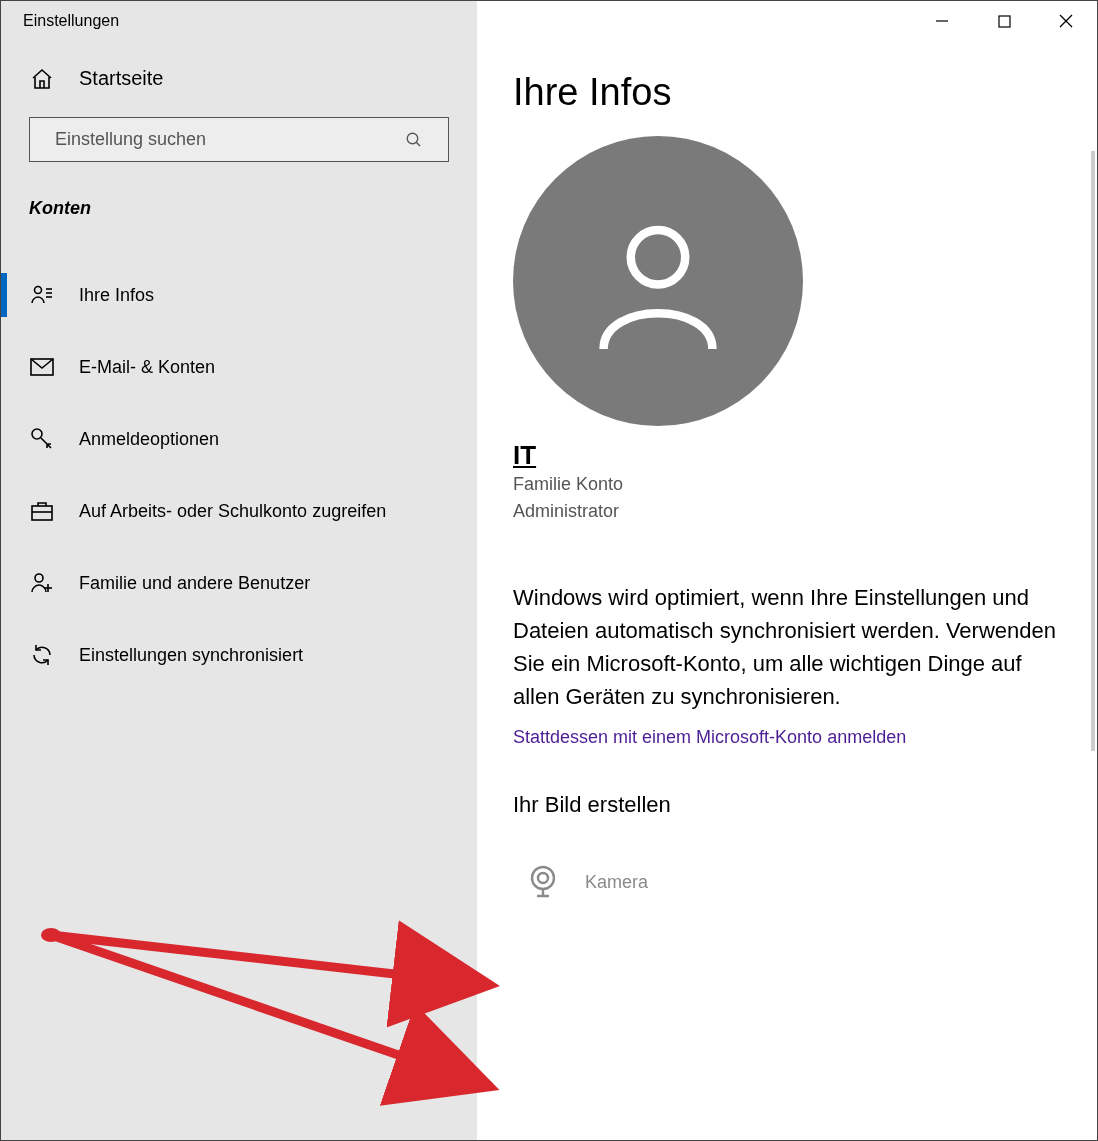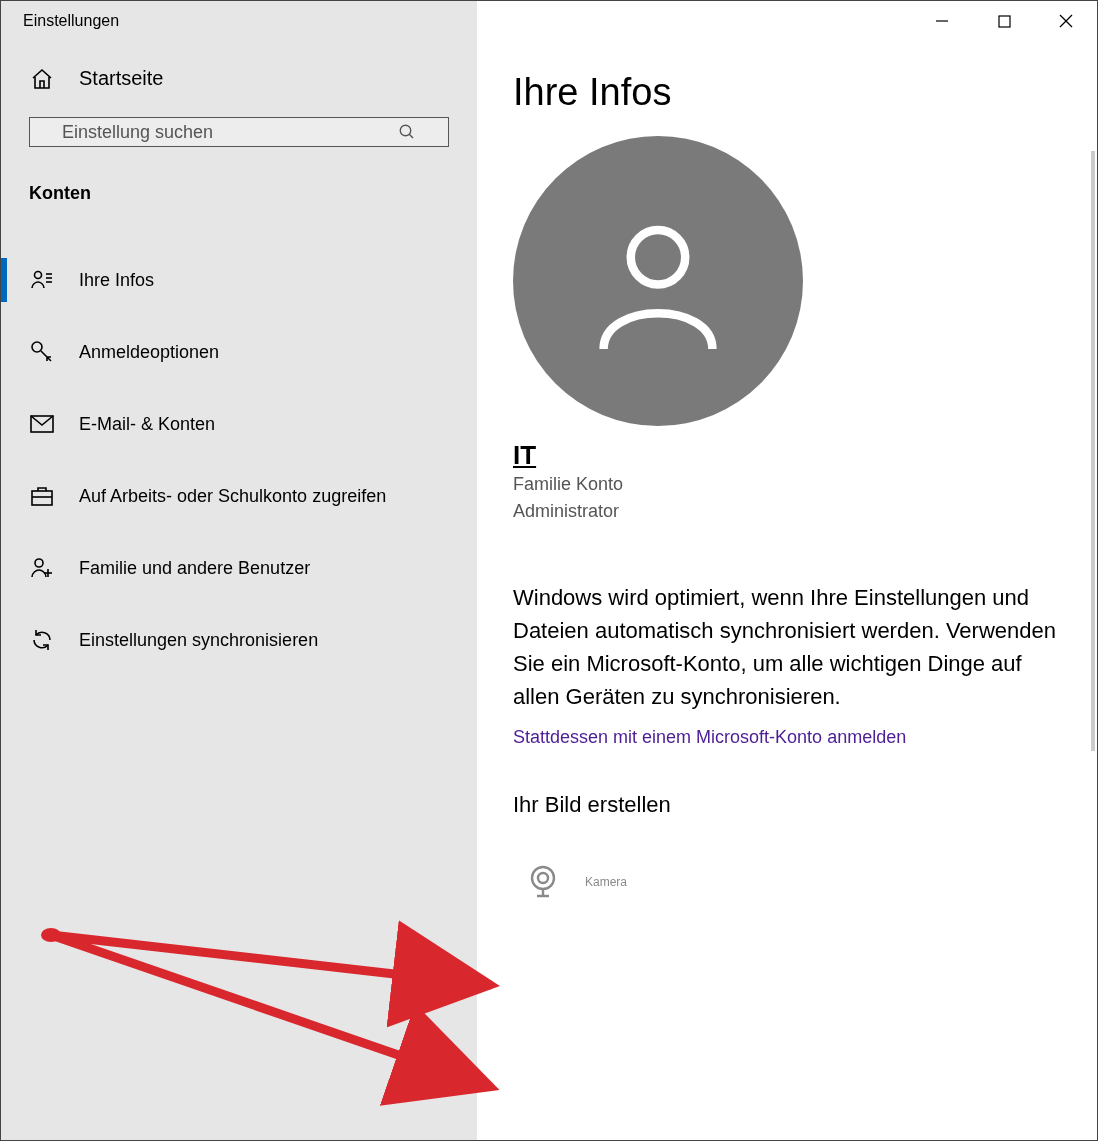--- a/index.html
+++ b/index.html
@@ -53,42 +53,43 @@
   .home-row {
     display: flex;
     padding: 26px 0 26px 28px;
     gap: 24px;
   }
   .home-row .label {
     font-size: 20px;
   }
   .search-box {
     margin: 0 28px 26px 28px;
-    height: 30px;
+    height: 45px;
     border: 1.5px solid #555;
     background: #ededed;
     display: flex;
     align-items: center;
-    padding: 0 32px;
+    padding: 0 25px;
     justify-content: space-between;
   }
   .search-box input {
     border: none;
     background: transparent;
     font-size: 18px;
     color: #555;
     outline: none;
     font-family: inherit;
     flex: 1;
   }
   .search-box input::placeholder { color: #555; }
   .section-header {
     padding: 10px 28px 20px 28px;
     font-size: 18px;
     font-weight: 600;
+    font-style: italic;
   }
   .nav-list { padding-top: 20px; }
   .nav-item {
     display: flex;
     align-items: center;
     height: 72px;
     padding-left: 28px;
     gap: 24px;
     font-size: 18px;
     position: relative;
@@ -154,21 +155,21 @@
     margin-top: 44px;
     font-size: 22px;
     font-weight: 400;
   }
   .pic-item {
     display: flex;
     align-items: center;
     gap: 22px;
     margin-top: 30px;
     padding: 14px 10px;
-    font-size: 12px;
+    font-size: 18px;
     width: 560px;
   }
   .pic-item.disabled { color: #8a8a8a; }
   .pic-item.boxed { border: 3px solid #000; }
   .pic-icon { width: 40px; display: flex; justify-content: center; align-items: center; }
   .scroll-indicator {
     position: absolute;
     right: 2px;
     top: 150px;
     width: 4px;
@@ -224,36 +225,36 @@
             <line x1="16" y1="6" x2="22" y2="6"></line>
               <line x1="16" y1="10" x2="22" y2="10"></line>
               <line x1="16" y1="14" x2="22" y2="14"></line>
           </svg>
         </span>
         <span>Ihre Infos</span>
       </div>
 
       <div class="nav-item">
         <span class="nav-icon">
+          <svg width="24" height="20" viewBox="0 0 24 20" fill="none" stroke="#000" stroke-width="1.6">
+            <rect x="1" y="2" width="22" height="16"></rect>
+              <path d="M1 2 L12 11 L23 2"></path>
+          </svg>
+        </span>
+        <span>E-Mail- &amp; Konten</span>
+      </div>
+
+      <div class="nav-item">
+        <span class="nav-icon">
           <svg width="24" height="24" viewBox="0 0 24 24" fill="none" stroke="#000" stroke-width="1.6">
             <circle cx="7" cy="7" r="5"></circle>
               <path d="M11 11 L21 21 M17 21 v-4 M21 17 h-4"></path>
           </svg>
         </span>
         <span>Anmeldeoptionen</span>
-      </div>
-
-      <div class="nav-item">
-        <span class="nav-icon">
-          <svg width="24" height="20" viewBox="0 0 24 20" fill="none" stroke="#000" stroke-width="1.6">
-            <rect x="1" y="2" width="22" height="16"></rect>
-              <path d="M1 2 L12 11 L23 2"></path>
-          </svg>
-        </span>
-        <span>E-Mail- &amp; Konten</span>
       </div>
 
       <div class="nav-item">
         <span class="nav-icon">
           <svg width="24" height="22" viewBox="0 0 24 22" fill="none" stroke="#000" stroke-width="1.6">
             <rect x="2" y="6" width="20" height="14"></rect>
               <path d="M8 6 V3 H16 V6"></path>
               <line x1="2" y1="12" x2="22" y2="12"></line>
           </svg>
         </span>
@@ -274,21 +275,21 @@
 
       <div class="nav-item">
         <span class="nav-icon">
           <svg width="24" height="24" viewBox="0 0 24 24" fill="none" stroke="#000" stroke-width="1.6">
             <path d="M20 12a8 8 0 0 0-14-5"></path>
               <path d="M4 12a8 8 0 0 0 14 5"></path>
             <polyline points="6 2 6 7 11 7"></polyline>
               <polyline points="18 22 18 17 13 17"></polyline>
           </svg>
         </span>
-        <span>Einstellungen synchronisieren</span>
+        <span>Einstellungen synchronisiert</span>
       </div>
 
     </div>
   </div>
 
   <div class="main">
     <h1 class="page-title">Ihre Infos</h1>
 
     <div class="avatar">
       <svg width="170" height="170" viewBox="0 0 100 100" fill="none" stroke="#fff" stroke-width="5">

